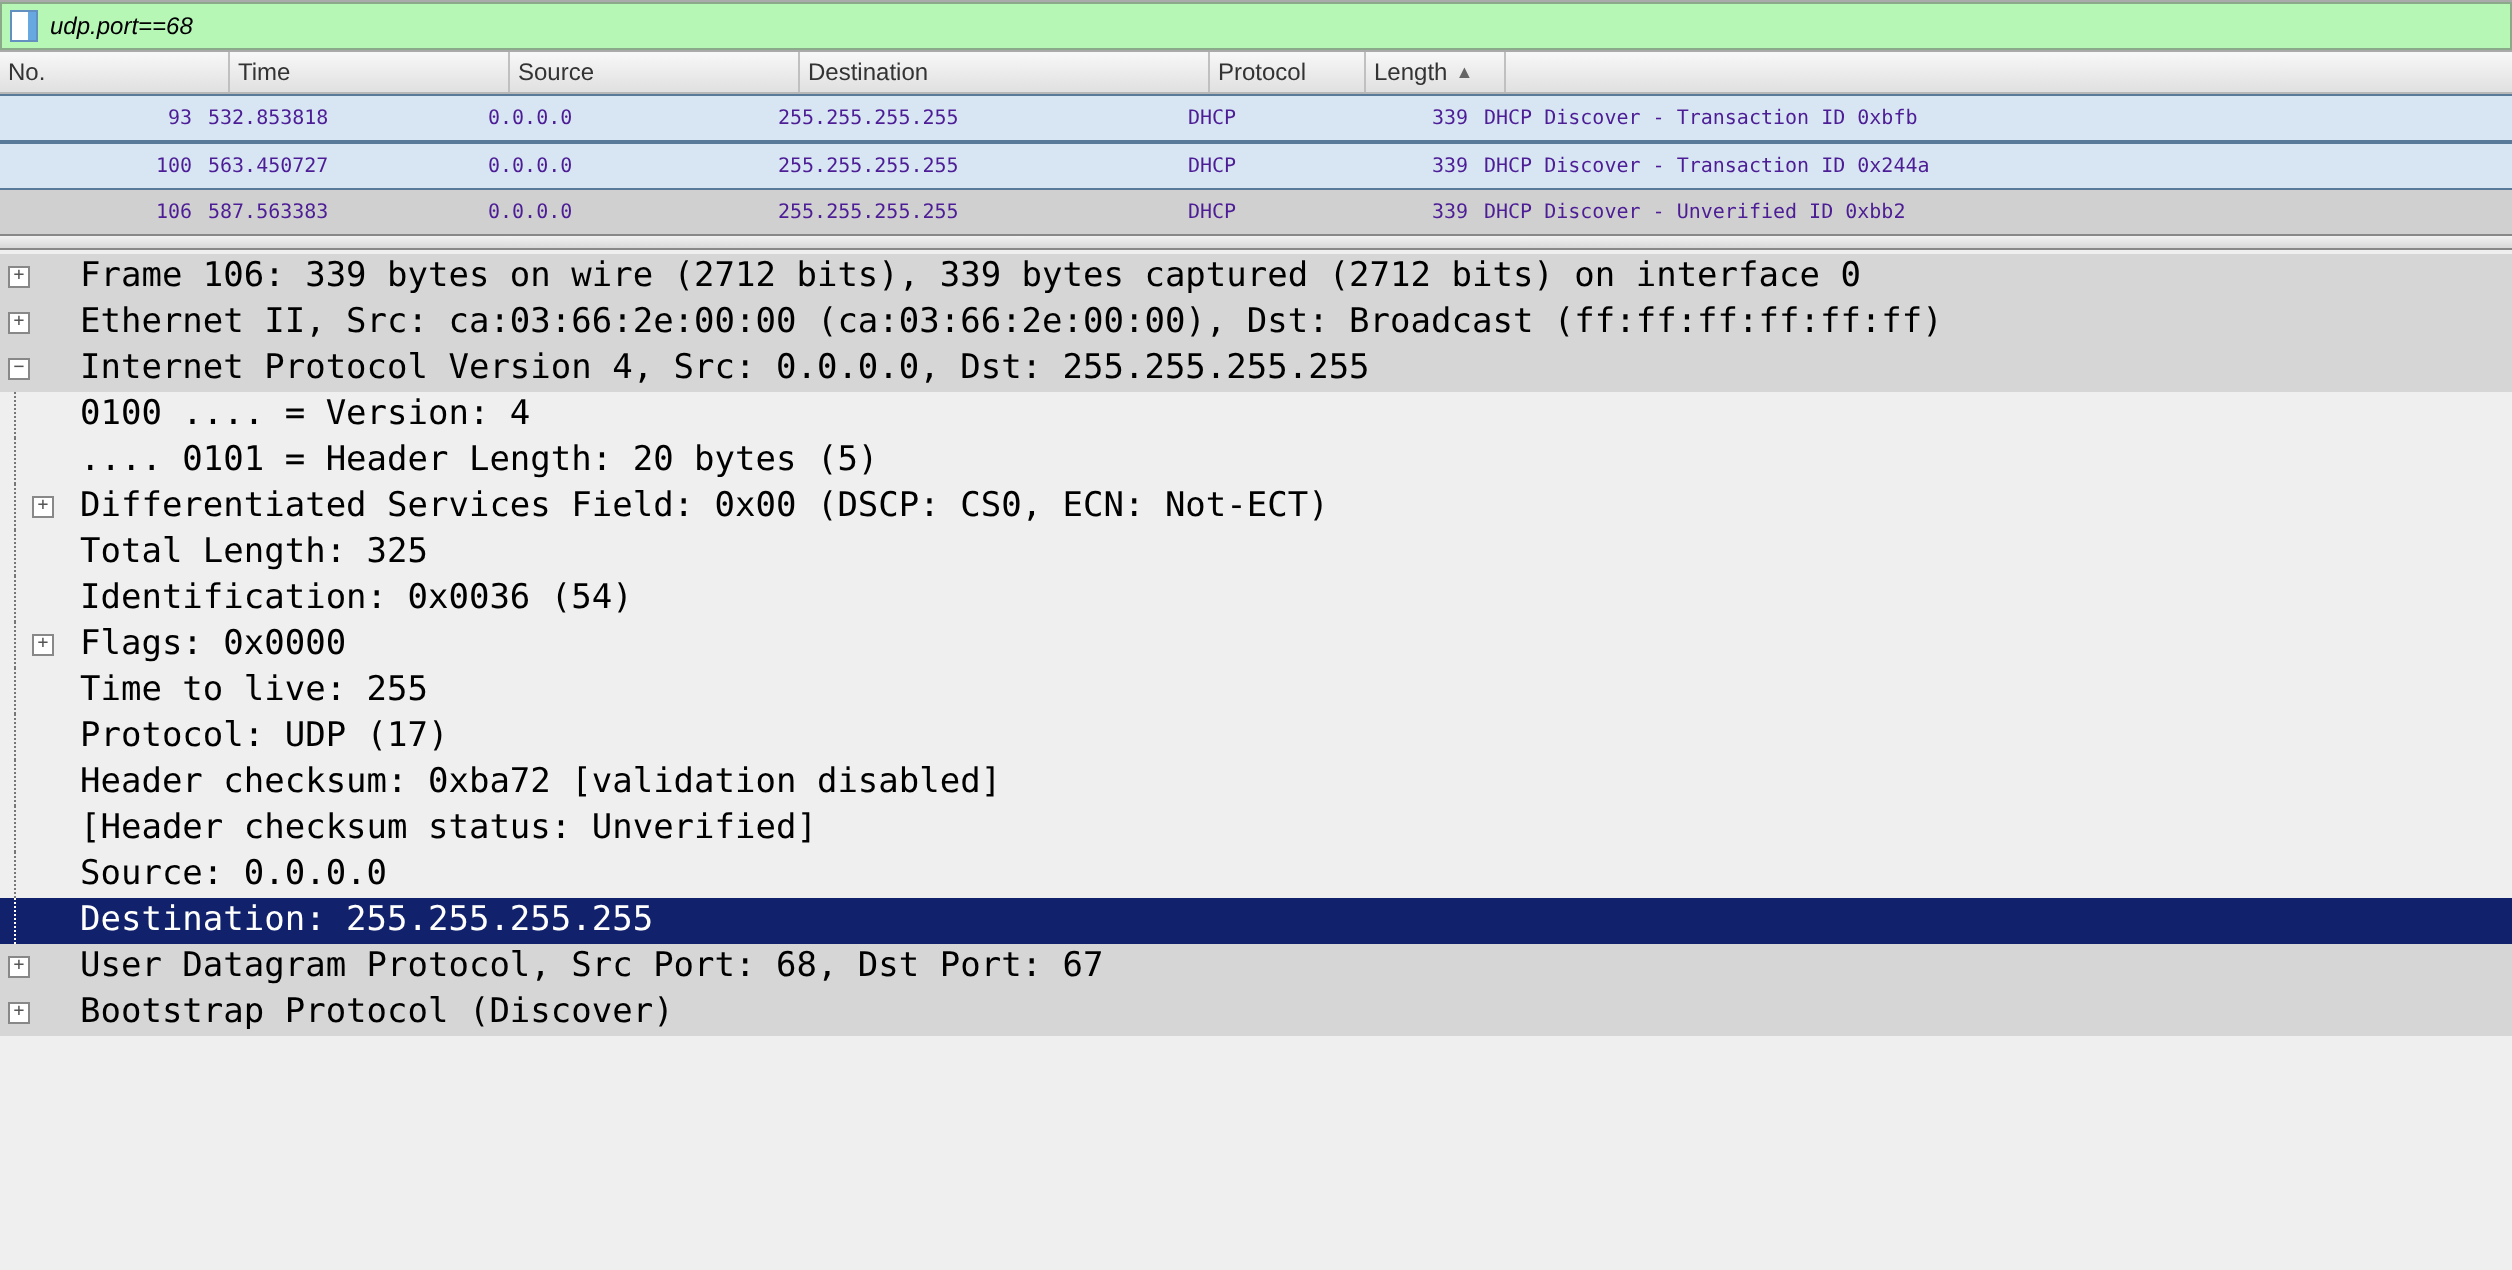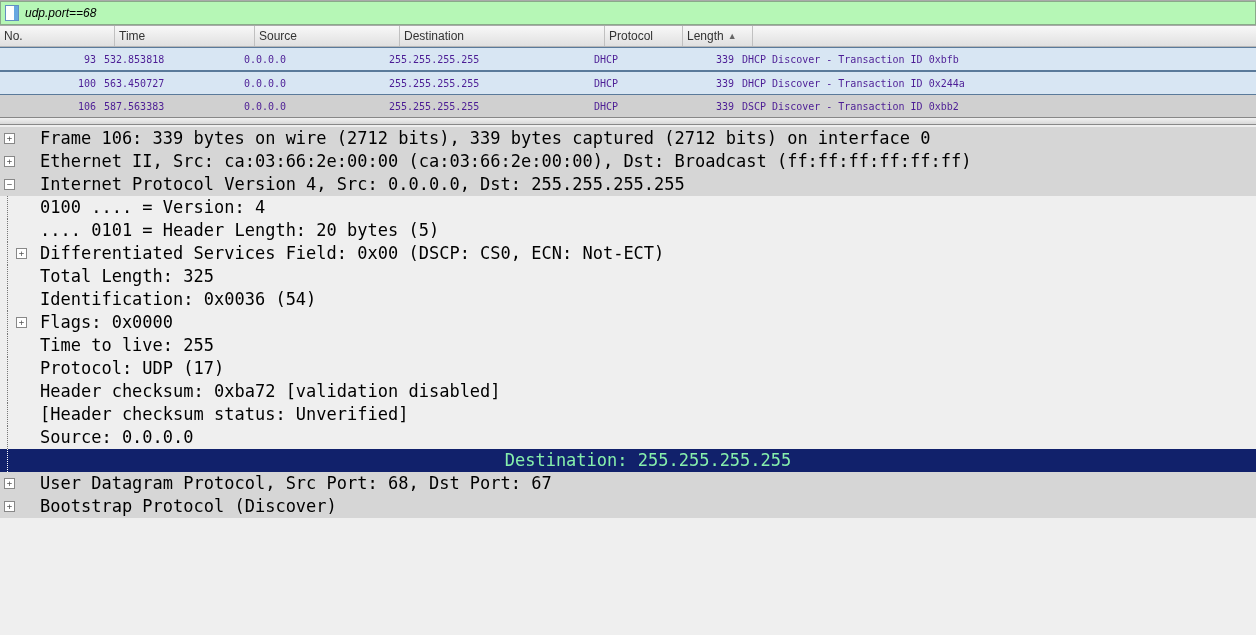--- a/index.html
+++ b/index.html
@@ -57,21 +57,21 @@
   
   .tree { flex:1; background:var(--tree-bg); font-family:"DejaVu Sans Mono","Courier New",monospace; font-size:17px; line-height:23px; padding:2px 0; overflow:hidden; }
   .tree-line { display:flex; align-items:center; white-space:pre; }
   .tree-line.level0 { background:#d6d6d6; }
   .tree-line.highlight { background:var(--tree-highlight-bg); color:var(--tree-highlight-fg); }
   .toggle { width:14px; display:inline-flex; justify-content:center; align-items:center; font-size:10px; color:#555; }
   .toggle.box { width:9px; height:9px; border:1px solid #888; background:#fff; margin:0 2px; display:inline-flex; justify-content:center; align-items:center; font-size:9px; line-height:9px; }
   .gutter { display:inline-flex; align-items:center; justify-content:flex-start; width:40px; padding-left:2px; box-sizing:border-box; }
   .gutter .line-v { border-left:1px dotted #777; height:23px; margin-left:5px; margin-right:0; }
   .txt { flex:1; }
-  .tree-line.highlight .txt { color:#86efac;text-align:center; }
+  .tree-line.highlight .txt { color:#ffffff; }
 </style>
 </head>
 <body>
 
 <div class="filter-bar">
   <span class="bookmark-icon"></span>
   <span class="filter-text">udp.port==68</span>
 </div>
 
 <div class="packet-list">
@@ -105,21 +105,21 @@
       <div class="cell col-len">339</div>
       <div class="cell col-info">DHCP Discover - Transaction ID 0x244a</div>
     </div>
     <div class="plist-row gray">
       <div class="cell col-no">106</div>
       <div class="cell col-time">587.563383</div>
       <div class="cell col-src">0.0.0.0</div>
       <div class="cell col-dst">255.255.255.255</div>
       <div class="cell col-proto">DHCP</div>
       <div class="cell col-len">339</div>
-      <div class="cell col-info">DSCP Discover - Transaction ID 0xbb2</div>
+      <div class="cell col-info">DHCP Discover - Unverified ID 0xbb2</div>
     </div>
   </div>
 </div>
 
 <div class="splitter"></div>
 
 <div class="tree">
   <div class="tree-line level0">
     <span class="gutter"><span class="toggle box">+</span></span>
     <span class="txt">Frame 106: 339 bytes on wire (2712 bits), 339 bytes captured (2712 bits) on interface 0</span>

